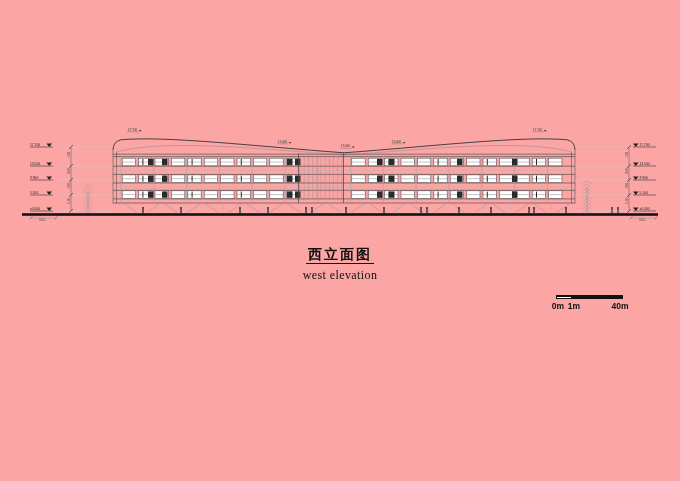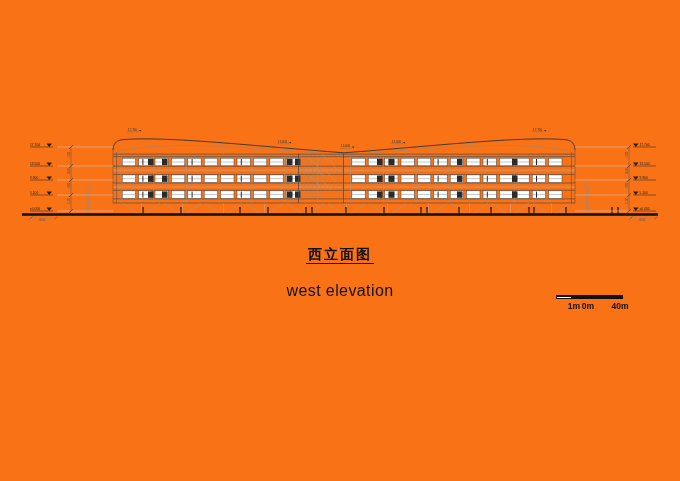--- a/index.html
+++ b/index.html
@@ -1,29 +1,29 @@
 <!DOCTYPE html>
 <html><head>
 <meta charset="utf-8">
 <style>
   html,body{margin:0;padding:0;background:#fff;}
-  .page{position:relative;width:680px;height:481px;background:#f97316;overflow:hidden;
+  .page{position:relative;width:680px;height:481px;background:#fca5a5;overflow:hidden;
         font-family:"Liberation Sans",sans-serif;}
   svg{position:absolute;left:0;top:0;}
   .titleblock{position:absolute;left:0;right:0;top:245px;text-align:center;color:#111;}
   .title-cn{display:inline-block;font-size:14px;font-weight:bold;letter-spacing:2px;
             border-bottom:1.6px solid #111;padding:0 2px 1px 2px;line-height:1.1;}
-  .title-en{font-size:16px;margin-top:18px;letter-spacing:.4px;color:#111;}
+  .title-en{font-size:12px;margin-top:4px;letter-spacing:.4px;color:#111;font-family:Liberation Serif, serif;}
   .scalebar{position:absolute;left:556px;top:295px;width:70px;}
   .sb-bar{position:relative;width:67px;height:4px;border-top:1px solid #111;}
   .sb-seg1{position:absolute;left:0;top:0;width:16px;height:3px;background:#fff;border:0.8px solid #111;box-sizing:border-box;}
   .sb-seg2{position:absolute;left:16px;top:0;width:51px;height:3px;background:#111;}
   .sb-labels{position:relative;width:67px;height:12px;margin-top:1px;font-size:8.5px;font-weight:bold;color:#111;}
   .sb-l{position:absolute;top:0;transform:translateX(-50%);white-space:nowrap;}
-  .sb-0{left:2px;margin-left:30px;} .sb-5{left:18px;} .sb-20{left:64px;}
+  .sb-0{left:2px;} .sb-5{left:18px;} .sb-20{left:64px;}
 </style>
 </head>
 <body>
 
 <div class="page">
 
   <svg width="680" height="481" viewBox="0 0 680 481">
 
     <g>
 

